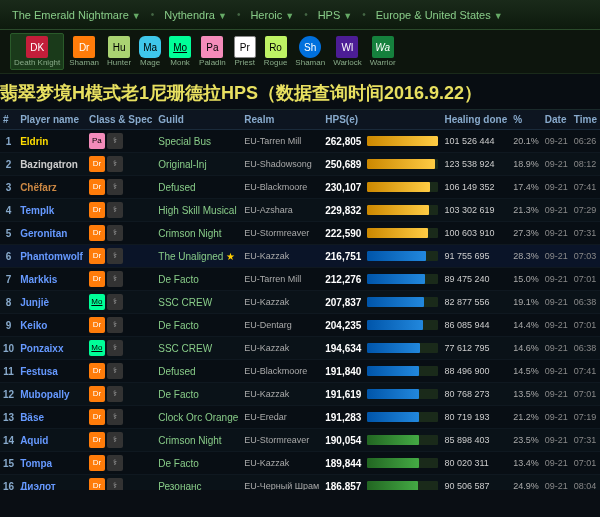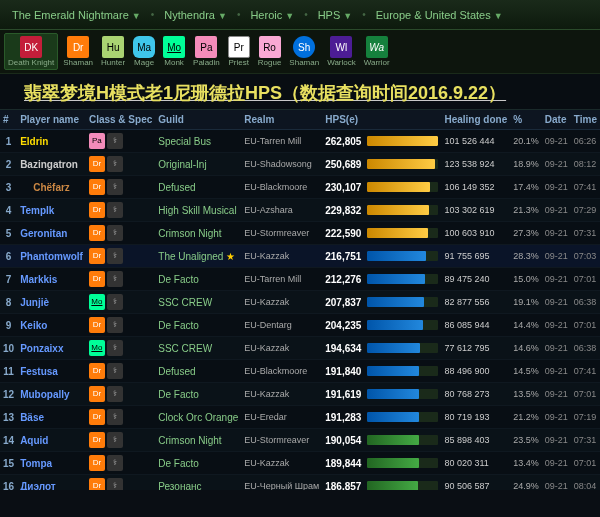--- a/index.html
+++ b/index.html
@@ -35,21 +35,21 @@
     }
     .nav-item .arrow { font-size: 9px; color: #66aa66; }
     .nav-separator { color: #446644; font-size: 10px; }
 
     
     .class-tabs {
       background: #0d150d;
       border-bottom: 1px solid #1a2a1a;
       display: flex;
       align-items: center;
-      padding: 3px 4px;
+      padding: 3px 10px;
       gap: 2px;
       overflow: hidden;
     }
     .class-tab {
       display: flex;
       flex-direction: column;
       align-items: center;
       cursor: pointer;
       padding: 2px 3px;
       border-radius: 2px;
@@ -73,31 +73,30 @@
     }
 
     
     .dk { background: #c41e3a; color: #fff; }
     .druid { background: #ff7c0a; color: #fff; }
     .hunter { background: #aad372; color: #000; }
     .mage { background: #3fc7eb; color: #000; border-radius: 6px; }
     .monk { background: #00ff98; color: #000; text-decoration: underline; }
     .paladin { background: #f48cba; color: #000; }
     .priest { background: #ffffff; color: #000; border: 1px solid #888; }
-    .rogue { background: #f9a8d4; color: #000; }
+    .rogue { background: #bef264; color: #000; }
     .shaman { background: #0070dd; color: #fff; border-radius: 11px; }
     .warlock { background: #4c1d95; color: #fff; }
     .warrior { background: #15803d; color: #fff; font-style: italic; }
 
     
     .title-section {
       background: #080d12;
-      padding: 8px 8px 4px 24px;
+      padding: 8px 8px 4px 0;
       border-bottom: 1px solid #1a2a2a;
-      text-decoration: underline;
     }
     .main-title {
       font-size: 18px;
       color: #e8e060;
       font-weight: bold;
       line-height: 1.3;
     }
 
     
     .table-container {
@@ -160,21 +159,21 @@
       height: 100%;
       border-radius: 1px;
     }
     .bar-gold { background: linear-gradient(90deg, #cc8800, #ffcc44); }
     .bar-blue { background: linear-gradient(90deg, #0055aa, #2288dd); }
     .bar-green { background: linear-gradient(90deg, #226622, #44aa44); }
 
     
     tr.rank-1 td.player-name { color: #ffdd00; }
     tr.rank-2 td.player-name { color: #cccccc; }
-    tr.rank-3 td.player-name { color: #cc8844; text-align: center; }
+    tr.rank-3 td.player-name { color: #cc8844; }
     tr.rank-special td { background: #0a1428 !important; }
 
     .spec-icon {
       width: 16px;
       height: 16px;
       border-radius: 2px;
       display: inline-block;
       vertical-align: middle;
       font-size: 8px;
       text-align: center;

